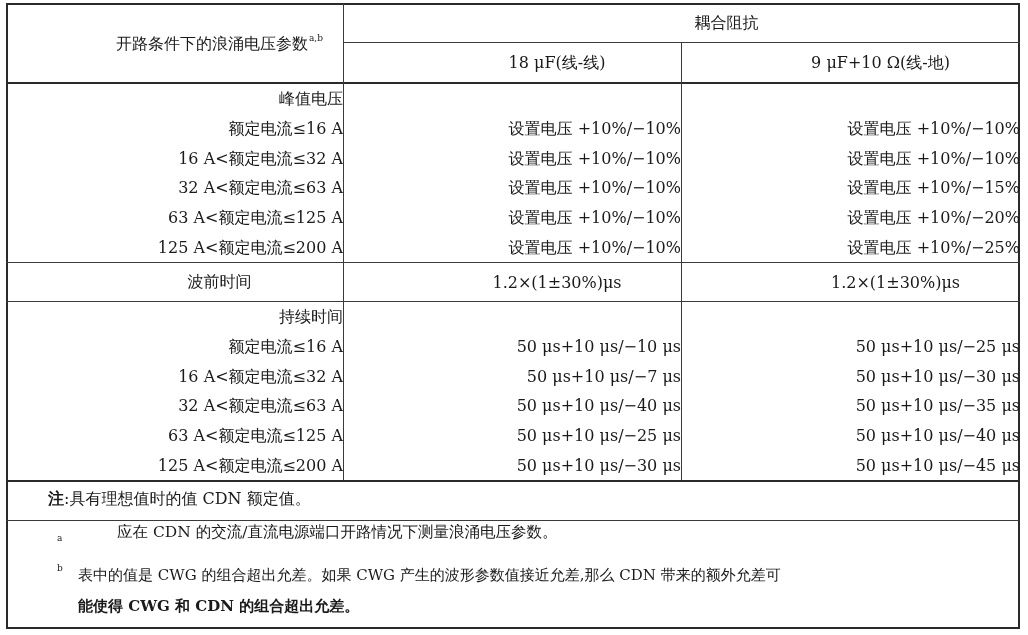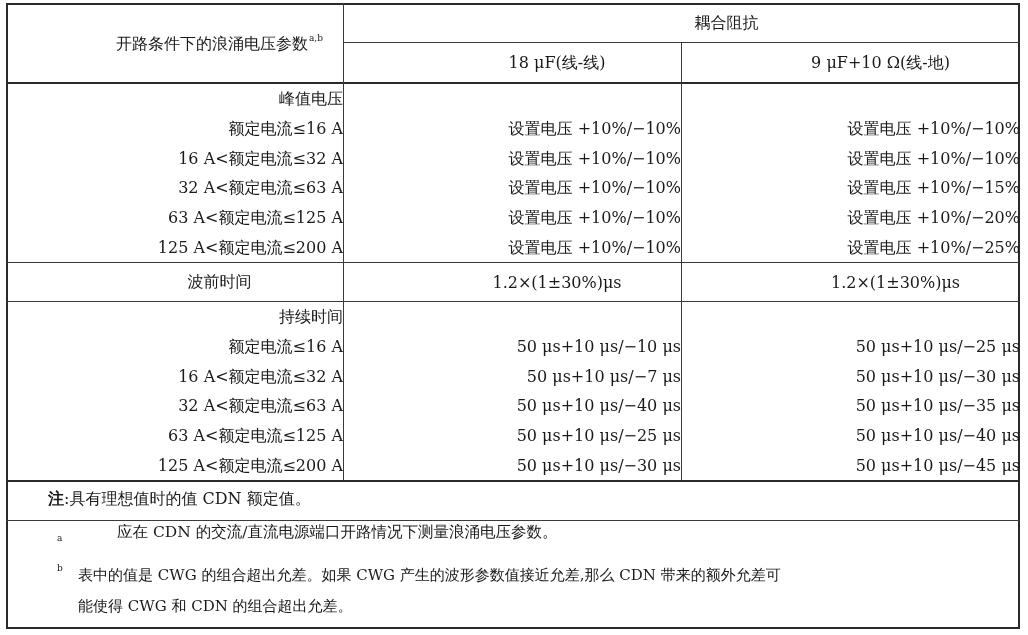--- a/index.html
+++ b/index.html
@@ -93,13 +93,13 @@
 
 <div class="note" style="top:489px;">
   <b>注</b><span>:具有理想值时的值 CDN 额定值。</span>
 </div>
 
 <span class="fn-mark" style="left:57px; top:533px;">a</span>
 <div class="fn" style="left:78px; top:517px;margin-left:39px;">应在 CDN 的交流/直流电源端口开路情况下测量浪涌电压参数。</div>
 
 <span class="fn-mark" style="left:57px; top:563px;">b</span>
 <div class="fn" style="left:78px; top:560px; white-space:nowrap; font-size:15px;">表中的值是 CWG 的组合超出允差。如果 CWG 产生的波形参数值接近允差,那么 CDN 带来的额外允差可</div>
-<div class="fn" style="left:78px; top:591px; white-space:nowrap; font-size:15px;">能使得 CWG 和 CDN 的组合超出允差。</div>
+<div class="fn" style="left:78px; top:591px; white-space:nowrap; font-size:15px;font-weight:bold;">能使得 CWG 和 CDN 的组合超出允差。</div>
 
 </body></html>

